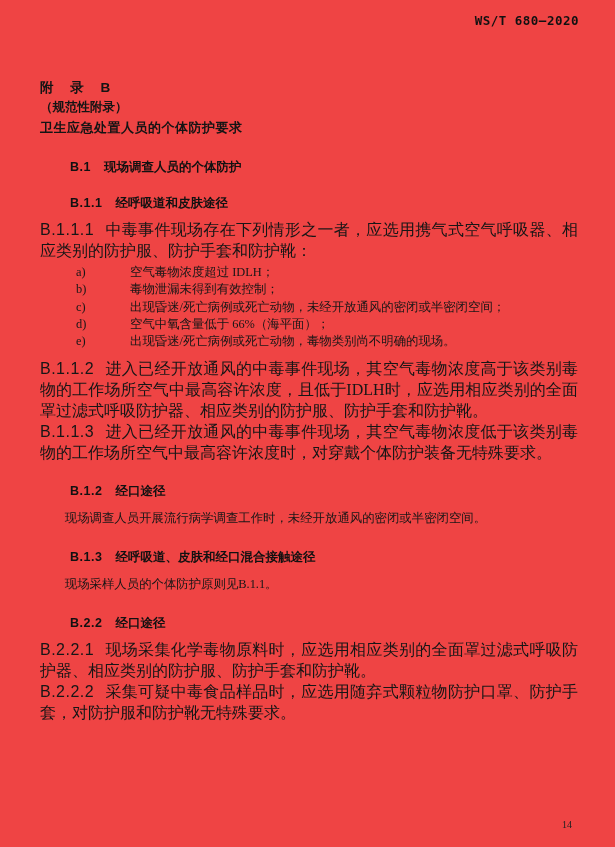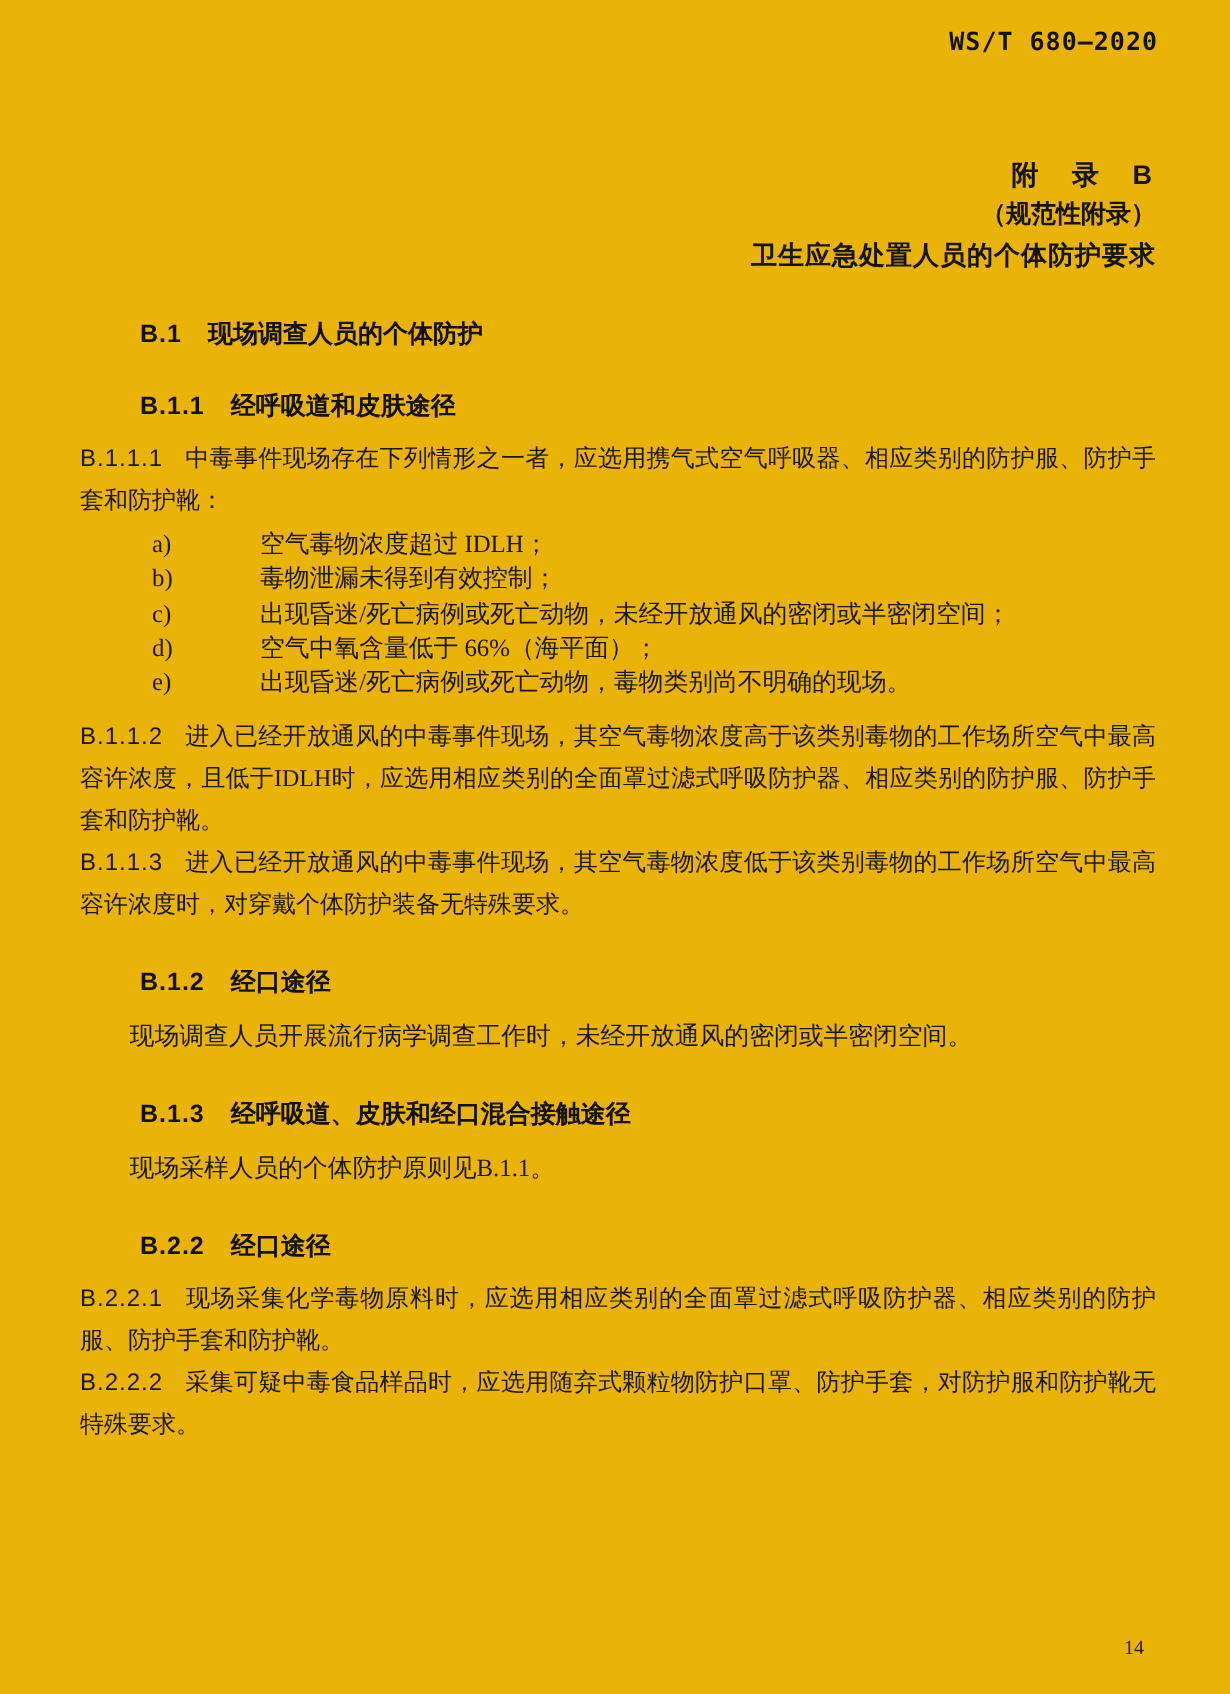--- a/index.html
+++ b/index.html
@@ -4,21 +4,21 @@
 <style>
   html, body {
     margin: 0;
     padding: 0;
     background: #ffffff;
   }
   .page {
     position: relative;
     width: 615px;
     height: 847px;
-    background: #eab308;
+    background: #ef4444;
     color: #141414;
     font-family: "Liberation Serif", serif;
     overflow: hidden;
   }
   .std-code {
     position: absolute;
     top: 13px;
     right: 36px;
     font-family: "DejaVu Sans Mono", monospace;
     font-size: 12.5px;
@@ -28,21 +28,21 @@
   }
   .content {
     position: absolute;
     left: 40px;
     right: 37px;
     top: 0;
   }
   
   .title-block {
     padding-top: 80px;
-    text-align: right;
+    text-align: left;
     font-family: "Liberation Sans", sans-serif;
     font-weight: bold;
   }
   .title-l1 {
     font-size: 13.5px;
     word-spacing: 9px;
     letter-spacing: 2px;
     line-height: 15px;
   }
   .title-l2 {
@@ -64,21 +64,21 @@
     line-height: 15px;
     margin: 0;
     color: #111;
   }
   .clause-heading .num { margin-right: 13px; letter-spacing: 0.5px; padding-left: 30px; }
   .h-top1 { margin-top: 25px; }  
   .h-top2 { margin-top: 21px; }  
   
   .clause-para {
     margin: 0;
-    font-size: 12px;
+    font-size: 16px;
     line-height: 21px;
     text-align: justify;
     color: #161616;
   }
   .clause-para .num {
     font-family: "Liberation Sans", sans-serif;
     letter-spacing: 0.5px;
     margin-right: 11px;
   }
   .p-top { margin-top: 8px; }

